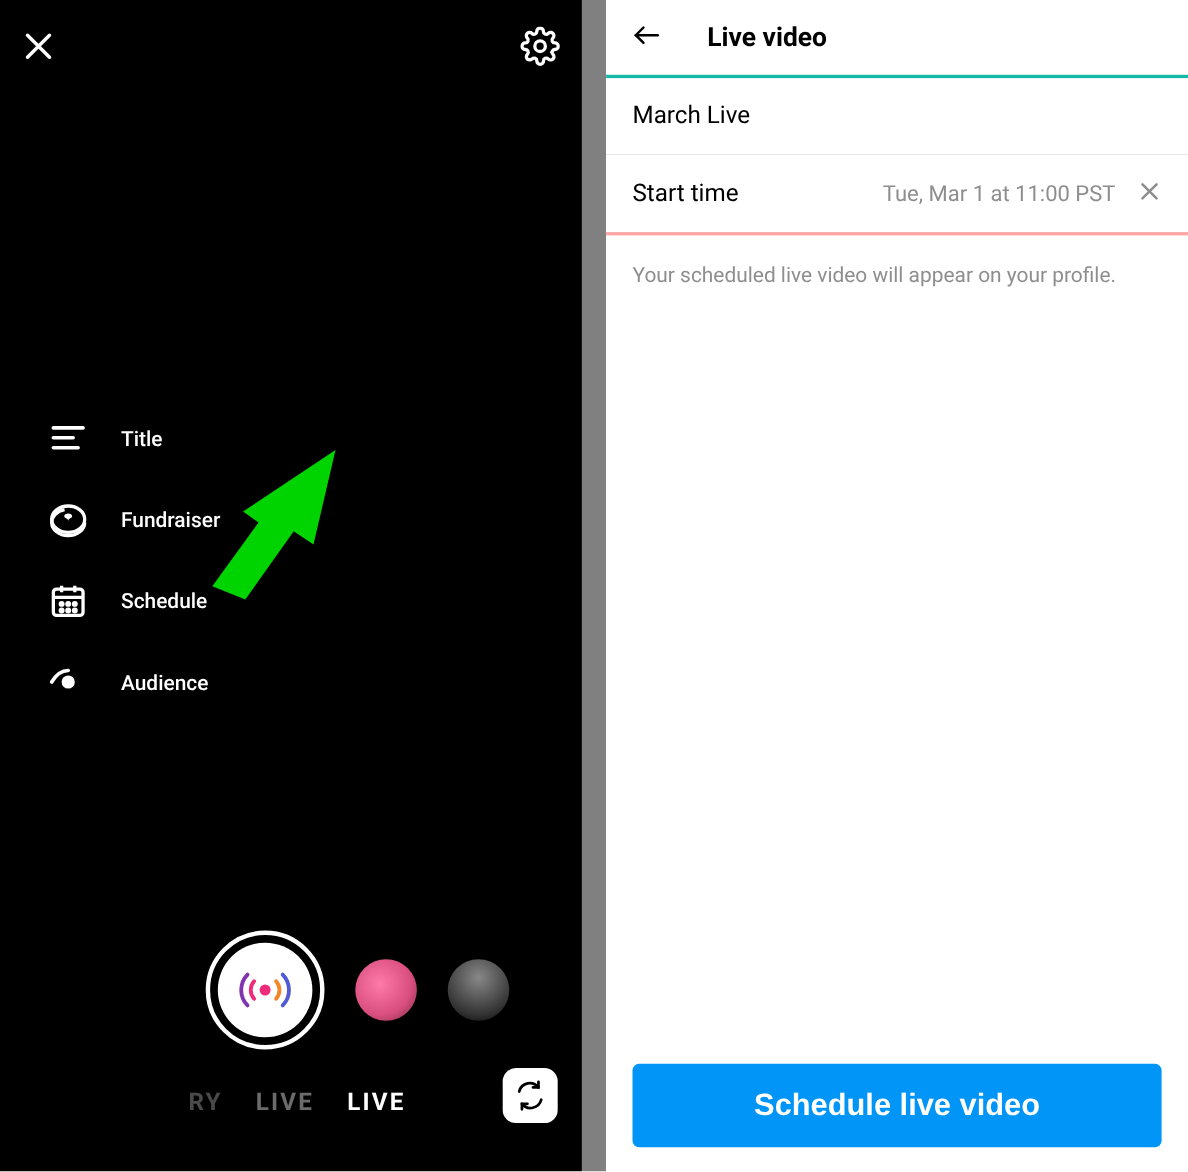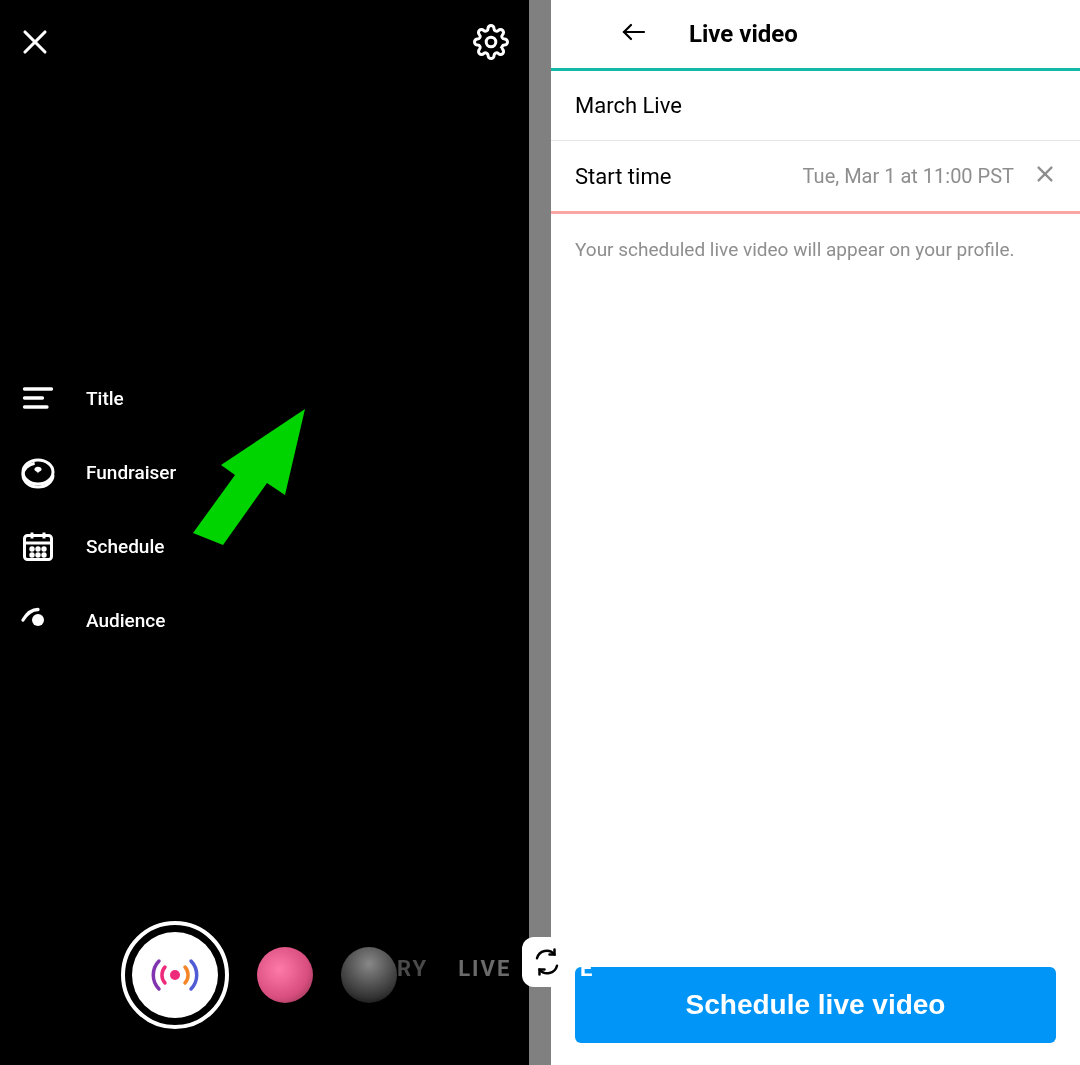--- a/index.html
+++ b/index.html
@@ -22,21 +22,21 @@
       display: flex;
       justify-content: space-between;
       align-items: center;
       padding: 24px 20px;
     }
     .close-icon svg { width: 30px; height: 30px; }
     .settings-icon svg { width: 36px; height: 36px; }
     .options-list {
       position: absolute;
       top: 380px;
-      left: 20px;
+      left: 44px;
       display: flex;
       flex-direction: column;
       gap: 38px;
     }
     .option-row {
       display: flex;
       align-items: center;
       gap: 30px;
       cursor: pointer;
     }
@@ -57,21 +57,21 @@
       top: 405px;
       left: 175px;
       pointer-events: none;
     }
     .bottom-controls {
       position: absolute;
       bottom: 0;
       left: 0;
       width: 100%;
       display: flex;
-      flex-direction: row;
+      flex-direction: column;
       align-items: center;
       padding-left: 11px;
     }
     .filter-row {
       display: flex;
       align-items: center;
       gap: 28px;
       margin-bottom: 36px;
       padding-left: 110px;
     }
@@ -144,21 +144,20 @@
       height: 100%;
       background: #fff;
       display: flex;
       flex-direction: column;
     }
     .right-header {
       display: flex;
       align-items: center;
       padding: 20px 22px;
       gap: 40px;
-      margin-left: 46px;
     }
     .back-icon svg { width: 30px; height: 24px; }
     .right-header-title {
       font-size: 24px;
       font-weight: 700;
       color: #000;
     }
     .title-row {
       padding: 22px 24px;
       border-bottom: 1px solid #e6e6e6;

